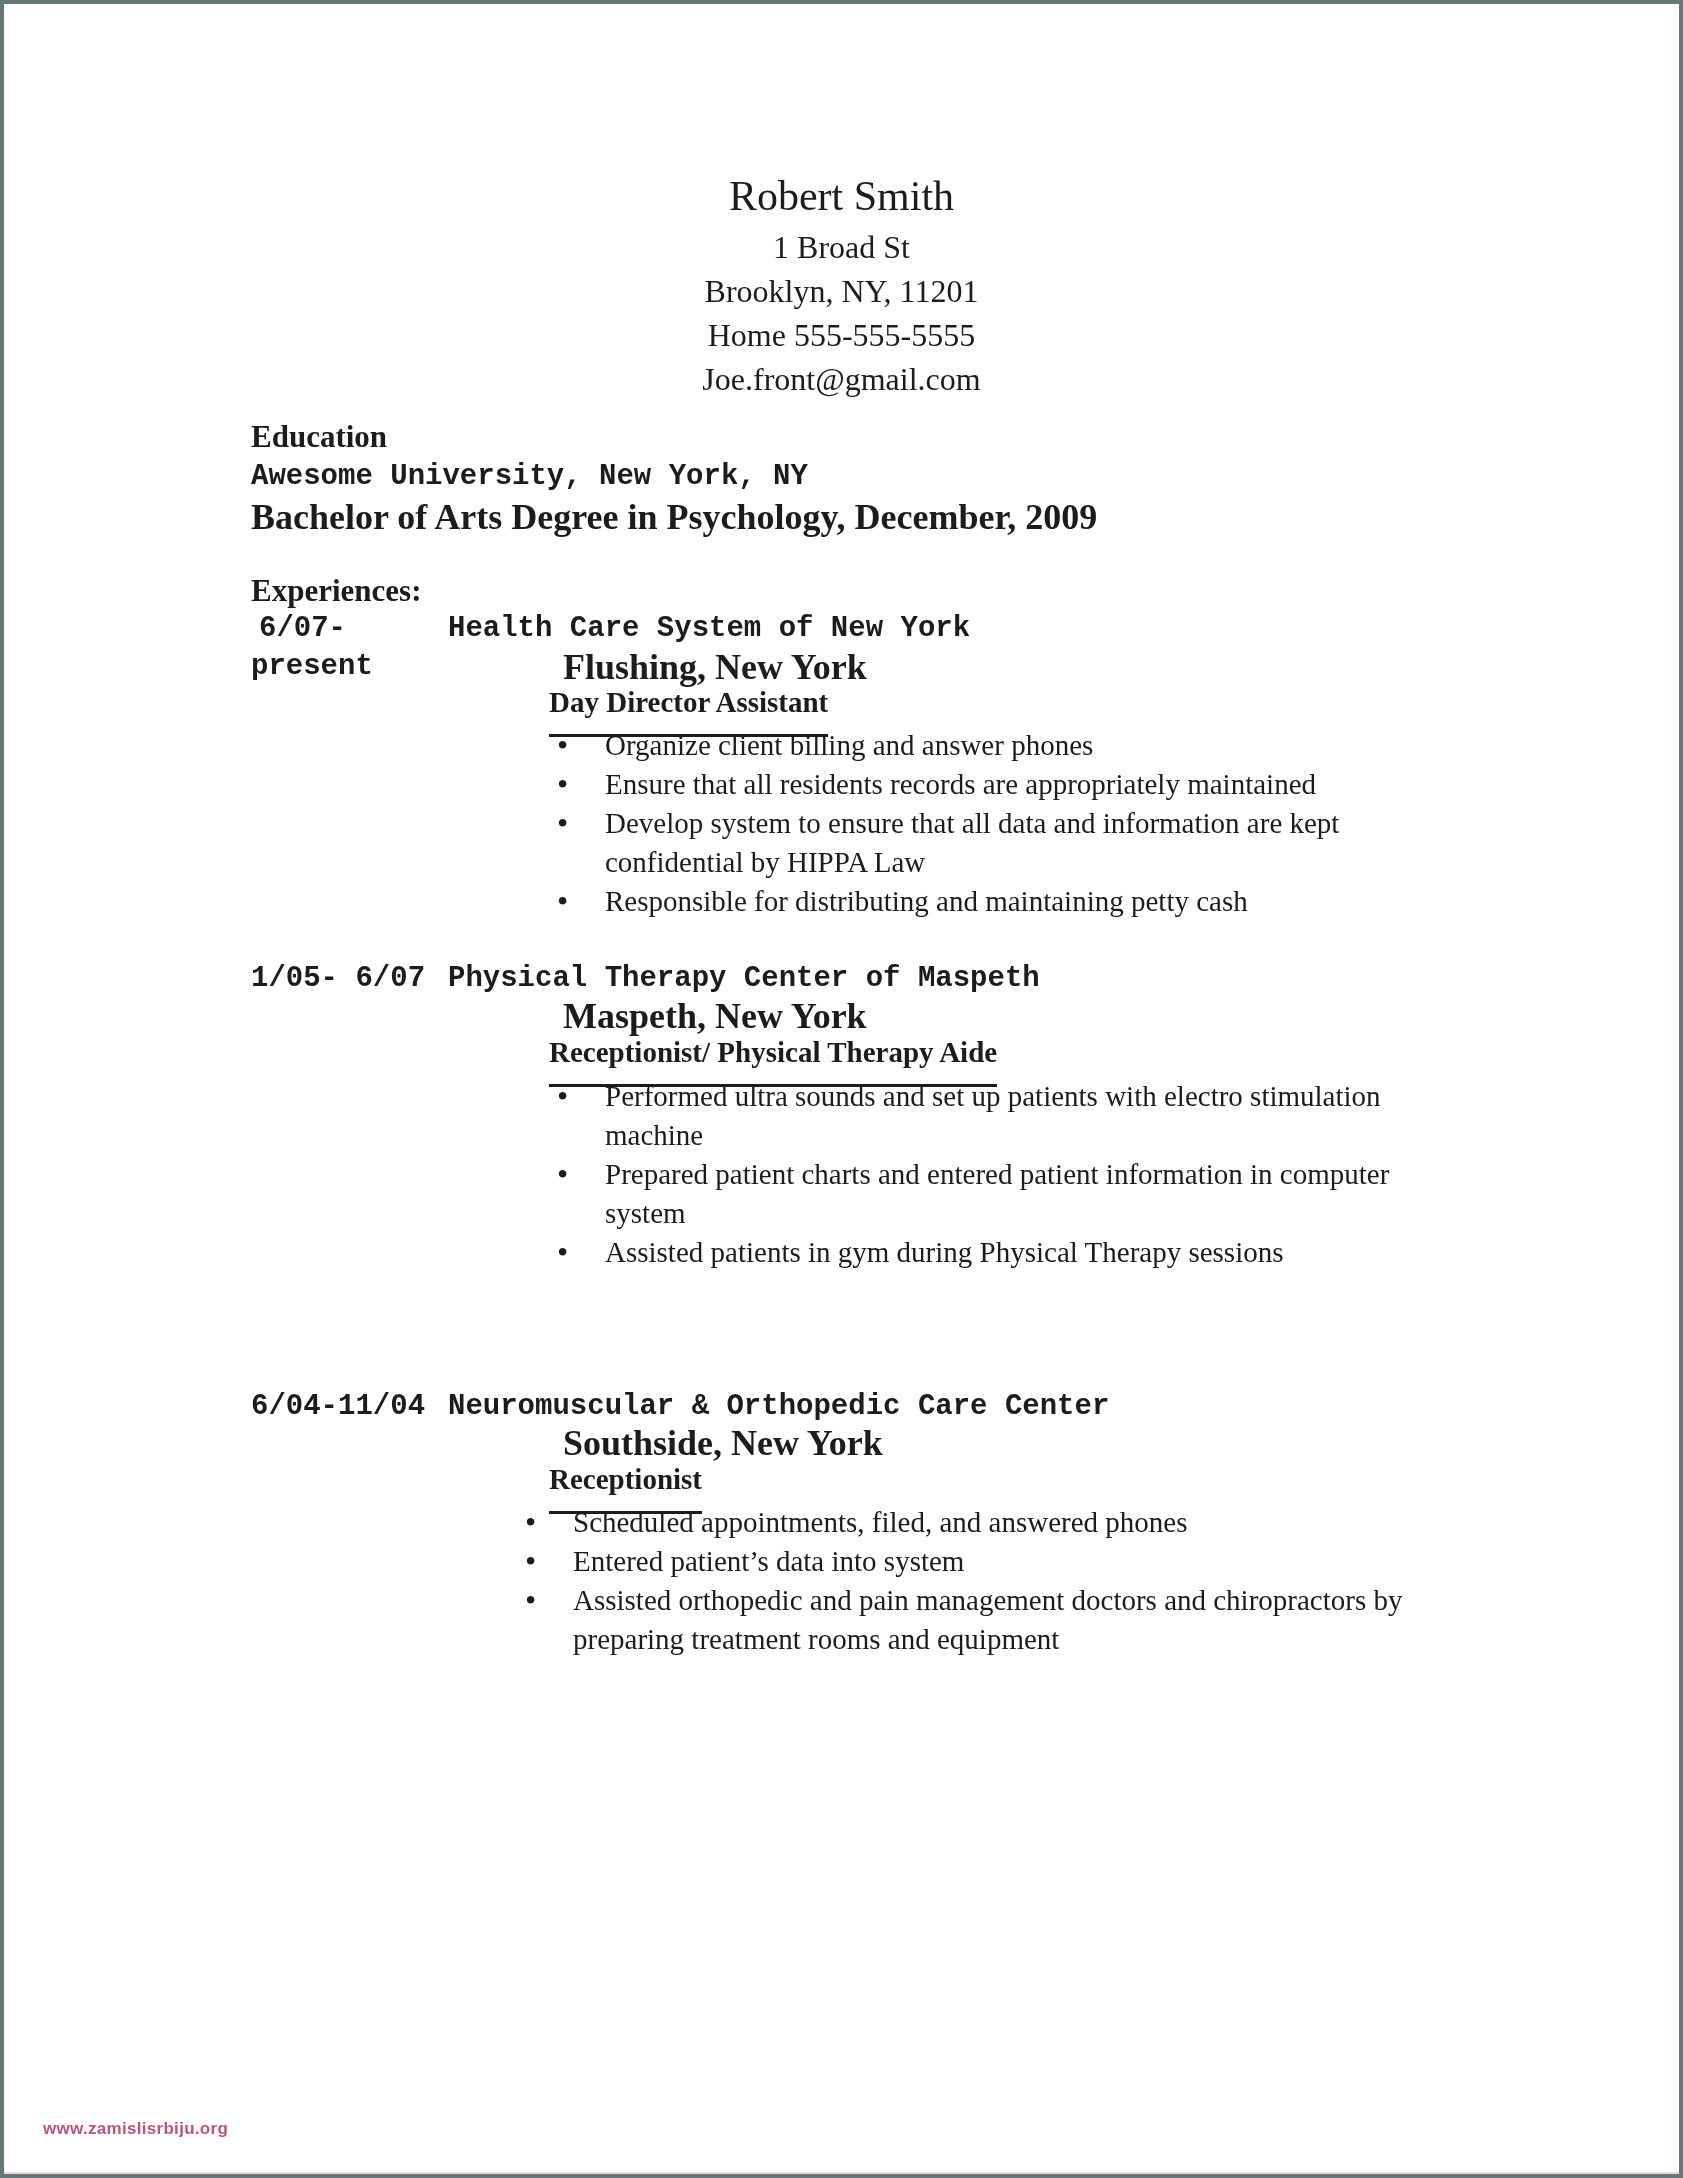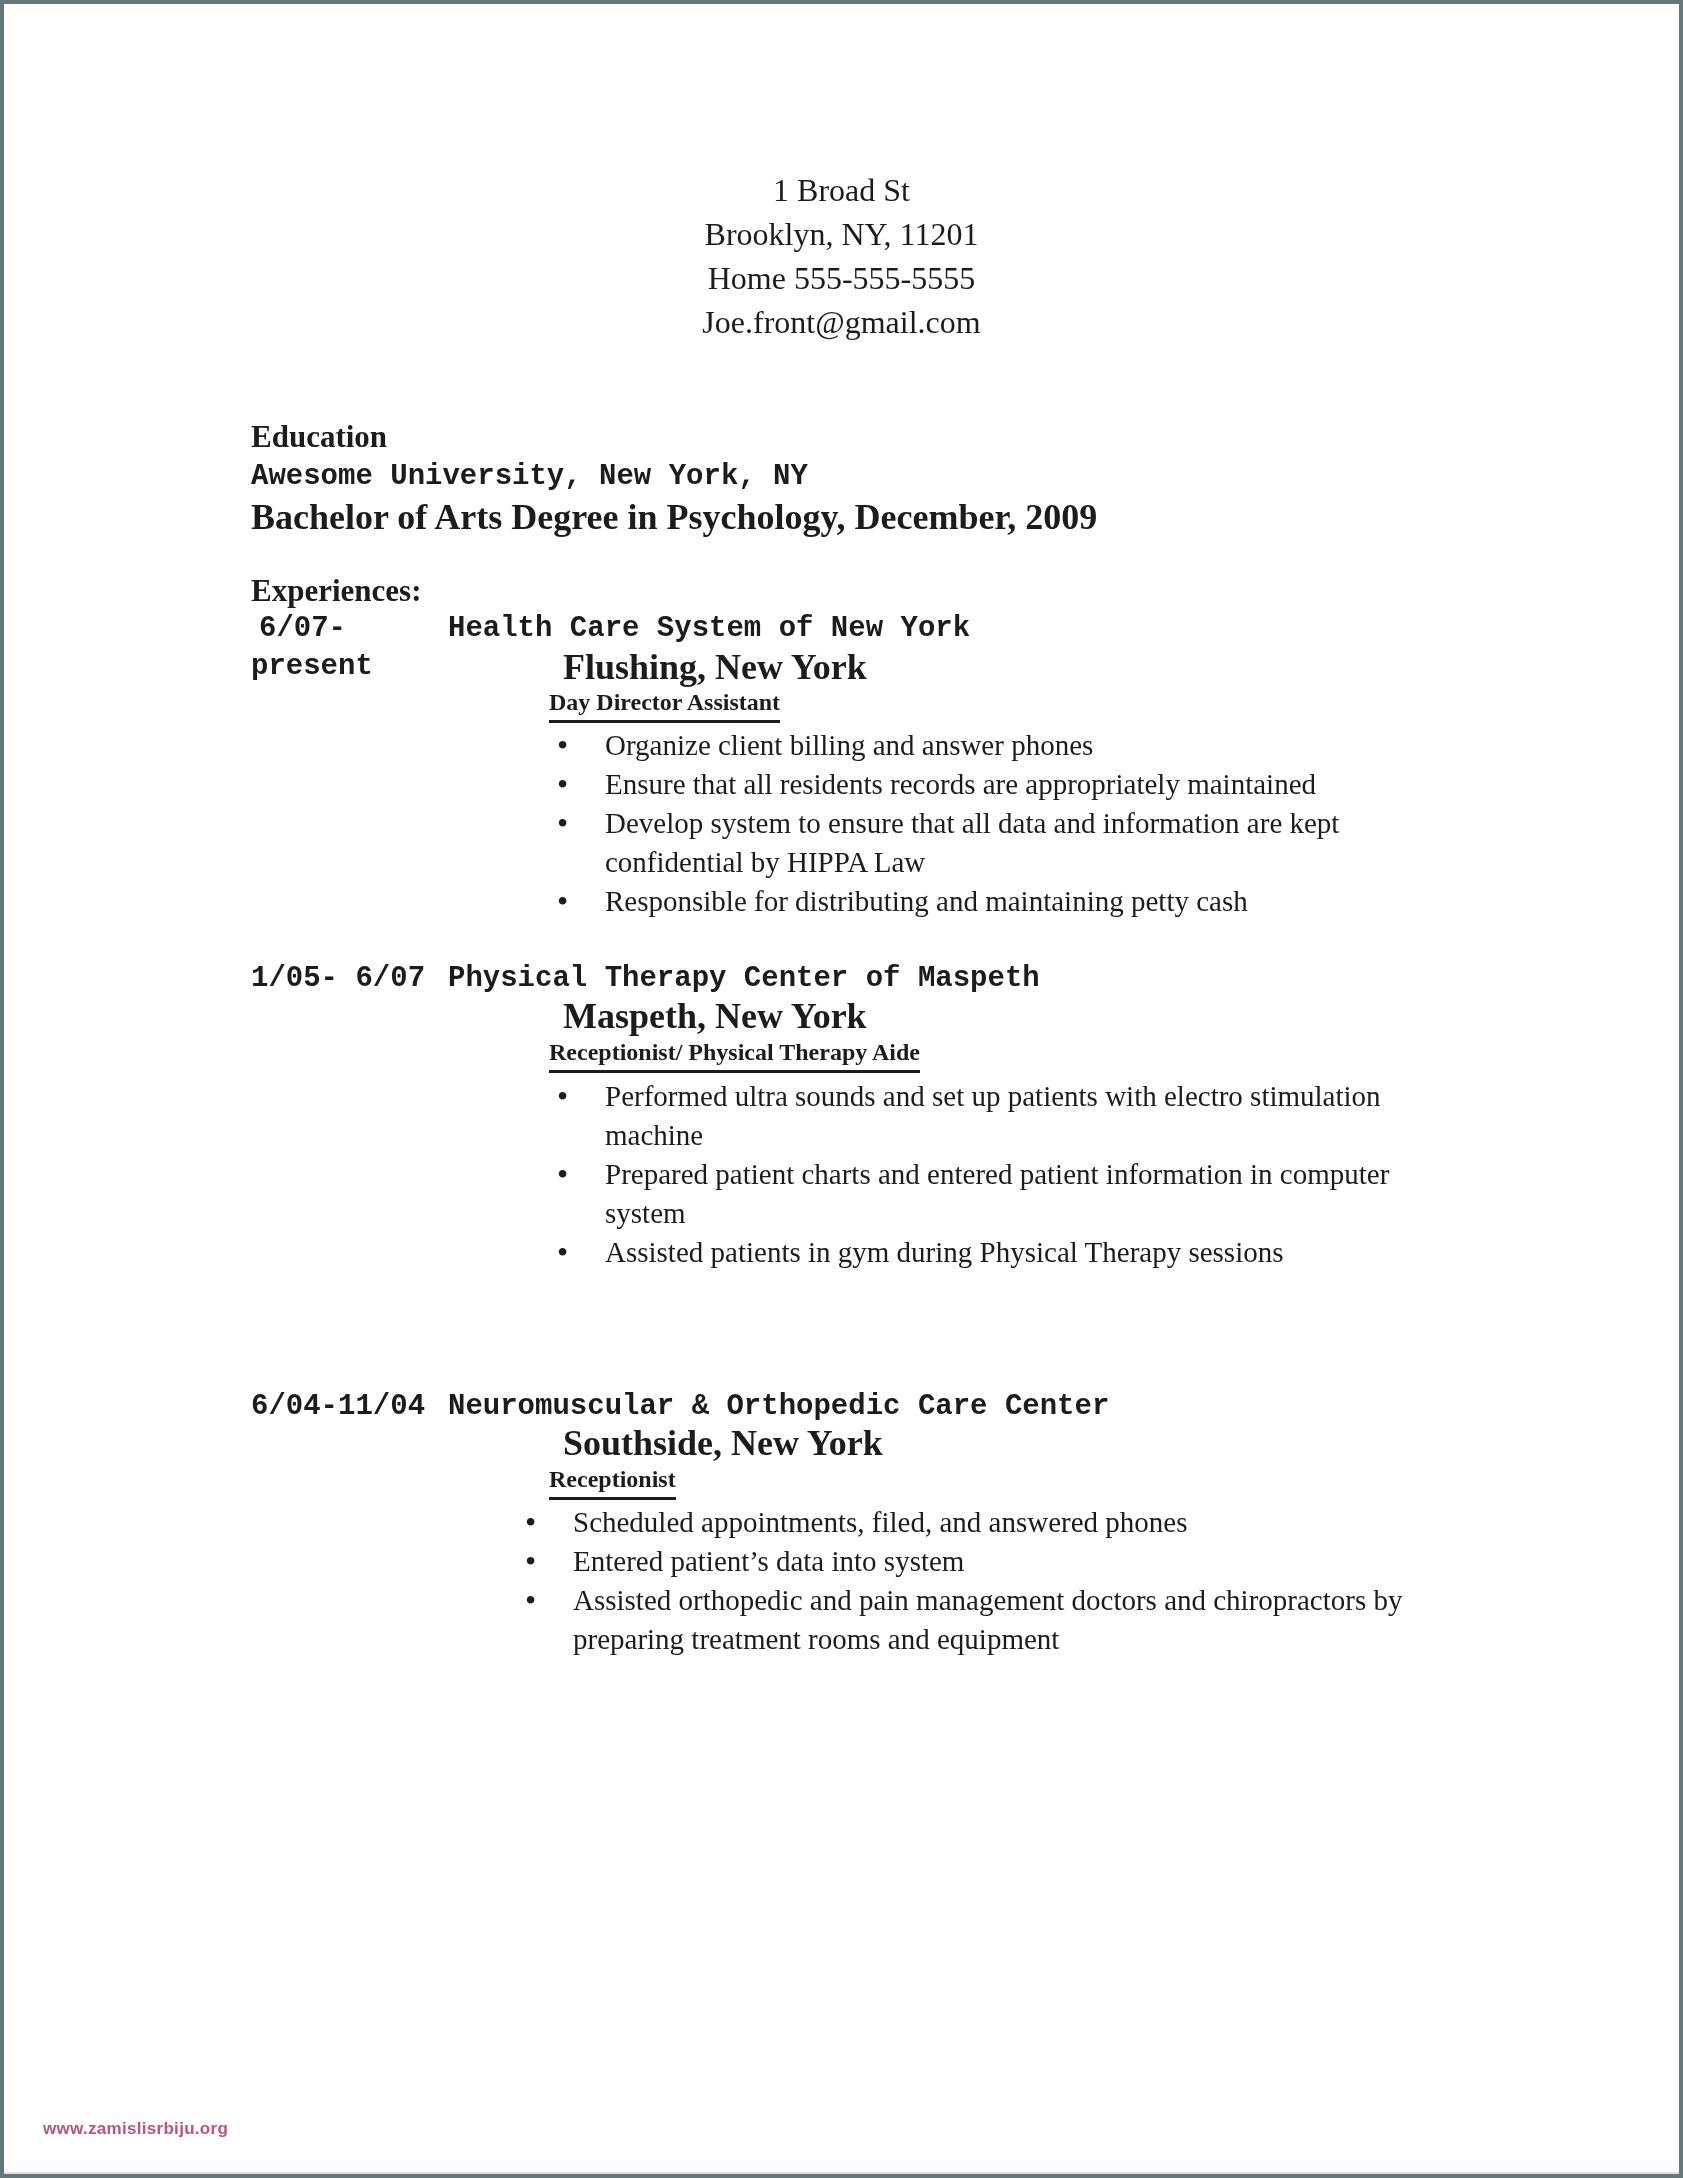--- a/index.html
+++ b/index.html
@@ -20,22 +20,22 @@
   
   .abs{position:absolute;white-space:nowrap;}
   .h31{font-size:31px;line-height:38px;font-weight:bold;}
   .t29{font-size:36px;line-height:38px;font-weight:bold;}
   .b29{font-size:29px;line-height:38px;font-weight:bold;font-family:Liberation Mono, monospace;}
   
   .edu{position:absolute;left:247px;top:413px;}
   .edu .line{line-height:40px;white-space:nowrap;}
   
   .job-title{
-    display:inline-block;font-size:24px;font-weight:bold;
-    border-bottom:3px solid #1c1c1c;padding-bottom:1px;line-height:34px;
+    display:inline-block;font-size:29px;font-weight:bold;
+    border-bottom:3px solid #1c1c1c;padding-bottom:15px;line-height:34px;
   }
   
   ul.bullets{position:absolute;list-style:none;margin:0;padding:0;width:911px;}
   ul.bullets li{
     position:relative;padding-left:50px;max-width:861px;
     font-size:29px;line-height:39px;
   }
   ul.bullets li .dot{position:absolute;left:2px;top:0;}
   ul.bullets li .dot::before{content:"\2022";font-size:32px;}
   
@@ -49,20 +49,21 @@
     font-size:17px;letter-spacing:0.3px;color:#bd5383;font-weight:bold;
   }
   .accent-line{position:absolute;left:0;bottom:0;width:100%;height:2px;background:#f2d5e2;}
 </style>
 </head>
 <body>
 
 <div class="page">
 
   <div class="header">
+    <div class="name">Robert Smith</div>
     <div class="addr">1 Broad St</div>
     <div class="addr">Brooklyn, NY, 11201</div>
     <div class="addr">Home 555-555-5555</div>
     <div class="addr">Joe.front@gmail.com</div>
   </div>
 
   <div class="edu">
     <div class="line h31">Education</div>
     <div class="line b29">Awesome University, New York, NY</div>
     <div class="line t29">Bachelor of Arts Degree in Psychology, December, 2009</div>

